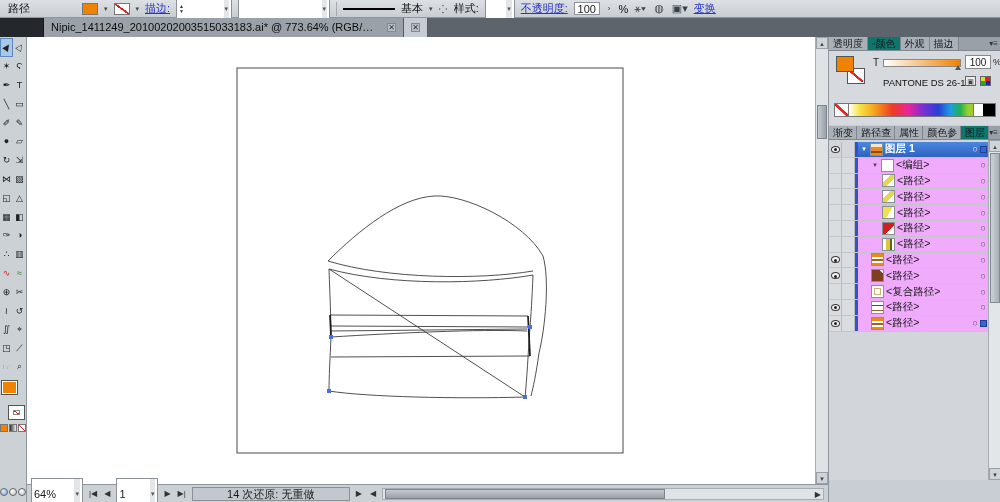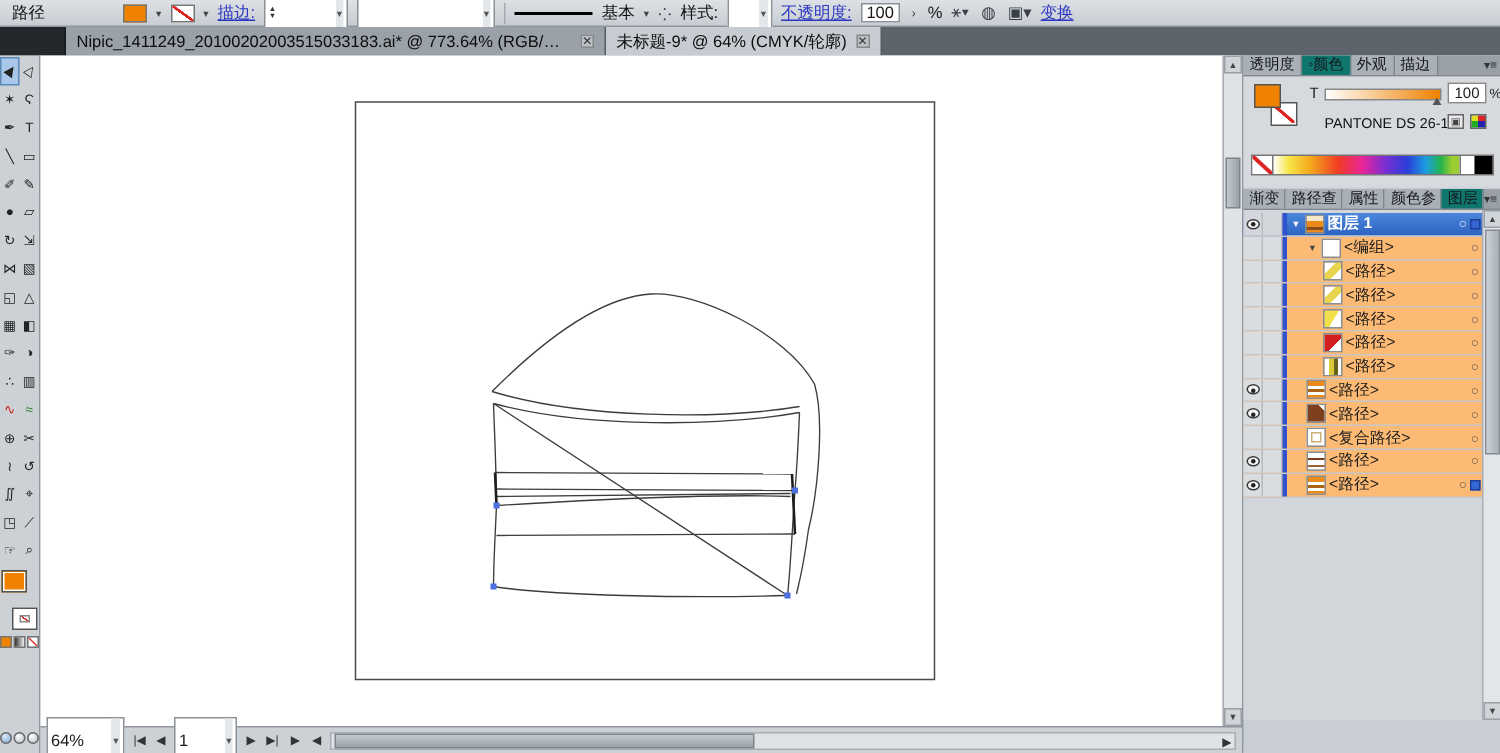--- a/index.html
+++ b/index.html
@@ -96,21 +96,21 @@
   #spectrum { position:absolute; left:5px; top:52px; width:162px; height:14px; border:1px solid #777; display:flex; }
   #spec-none { width:14px; height:100%; background:#fff; border-right:1px solid #777; position:relative; }
   #spec-none::after { content:""; position:absolute; inset:0; background:linear-gradient(to top right, transparent 40%, #d22 45%, #d22 55%, transparent 60%); }
   #spec-rainbow { flex:1; background:linear-gradient(90deg,#fff,#f7e64a 8%,#f4a61c 20%,#ef3b24 35%,#e8259b 48%,#7a2fd1 60%,#2a3fd8 72%,#1c9ee0 82%,#23b34c 90%,#9acd32 96%); }
   #spec-white { width:10px; background:#fff; border-left:1px solid #777; }
   #spec-black { width:12px; background:#000; }
 
   #layers-tabs { top:89px; }
   #layers-panel { position:absolute; left:0; top:103px; width:172px; height:340px; background:#d2d6da; overflow:hidden; }
   #layers-list { position:absolute; left:0; top:2px; width:159px; }
-  .lrow { display:flex; align-items:center; height:15.8px; background:#fdba74; border-bottom:1px solid #c3c7cb; position:relative; }
+  .lrow { display:flex; align-items:center; height:15.8px; background:#f0abfc; border-bottom:1px solid #c3c7cb; position:relative; }
   .lrow.sel { background:linear-gradient(180deg,#4b87dc,#2d63c2); color:#fff; }
   .lcell { width:13px; height:100%; border-right:1px solid #b7bbc0; background:#dadde0; display:flex; align-items:center; justify-content:center; }
   .lrow.sel .lcell { background:#d3d7db; }
   .eyeball { width:9px; height:7px; border:1px solid #3a3a3a; border-radius:50%; position:relative; background:#f4f4f4; }
   .eyeball::after { content:""; position:absolute; left:2.5px; top:1.5px; width:3px; height:3px; border-radius:50%; background:#222; }
   .colorbar { width:3px; height:100%; background:#3052cf; margin-right:2px; }
   .lbody { display:flex; align-items:center; gap:2px; flex:1; overflow:hidden; }
   .expander { font-size:7px; color:#444; width:8px; text-align:center; }
   .lrow.sel .expander { color:#fff; }
   .thumb { width:13px; height:13px; border:1px solid #8a8f94; background:#fff; flex:none; }
@@ -181,21 +181,20 @@
   <span class="cb-link">变换</span>
 </div>
 
 <div id="tabbar">
   <div class="darkblock"></div>
 <div class="doc-tab">
       <span class="title">Nipic_1411249_20100202003515033183.ai*  @  773.64%  (RGB/轮廓)</span>
       <span class="close">✕</span>
     </div>
     <div class="doc-tab active">
-      <span class="title">未标题-9* @ 64% (CMYK/轮廓)</span>
       <span class="close">✕</span>
     </div>
   </div>
 
 <div id="toolbar">
   <div class="tool-grid" id="tool-grid">
       <div class="tool active">
         <span class="rot">▶</span>
       </div>
       <div class="tool">
@@ -359,20 +358,21 @@
       <span class="tiny-btn">◀</span>
     </span>
   <span class="combo" style="width:42px;background:#fff">
       <span>1</span>
       <span class="arr">▾</span>
     </span>
   <span id="nav-right" style="display:flex;gap:3px">
       <span class="tiny-btn">▶</span>
       <span class="tiny-btn">▶|</span>
     </span>
+  <span id="undo-box">14 次还原: 无重做</span>
   <span class="tiny-btn">▶</span>
   <span class="tiny-btn">◀</span>
   <div id="h-track">
     <div id="h-thumb"></div>
     <span class="tiny-btn" style="position:absolute;right:0;top:1px">▶</span>
 
   </div>
 </div>
 
 <div id="dock">

